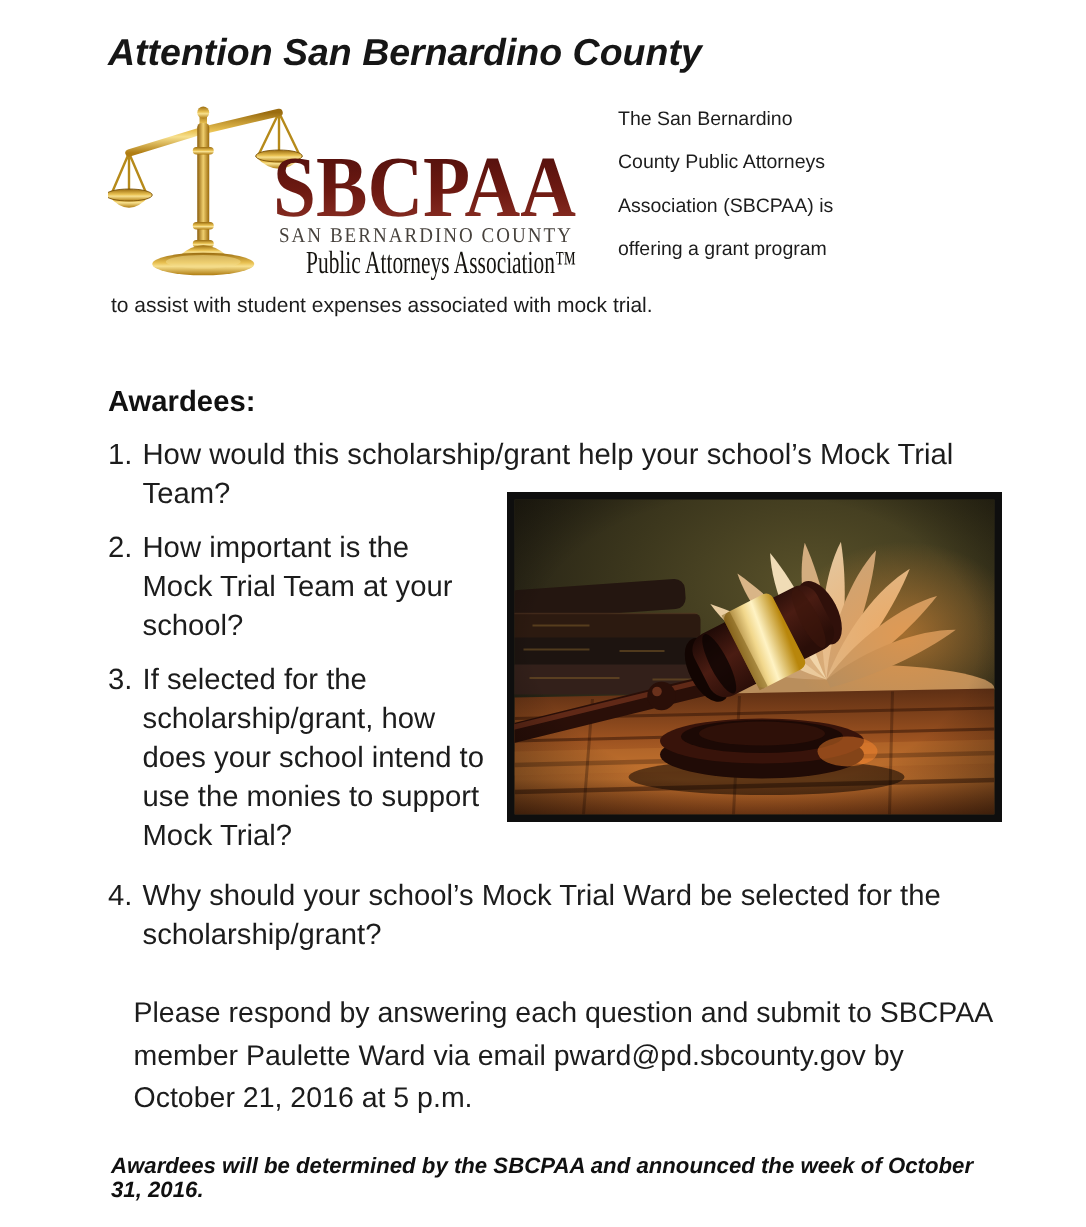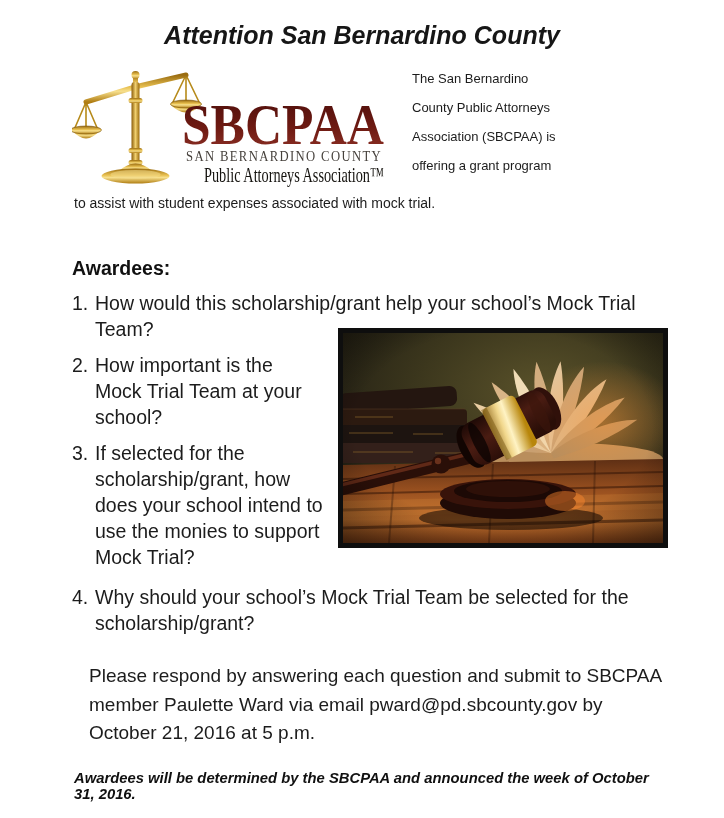--- a/index.html
+++ b/index.html
@@ -6,21 +6,21 @@
   body {
     width: 724px; height: 818px;
     background: #ffffff;
     overflow: hidden;
     font-family: "Liberation Sans", sans-serif;
     color: #1c1c1c;
   }
   .page { box-sizing: border-box; width: 724px; height: 818px; padding: 20px 72px 0 72px; }
 
   .title-line {
-    margin: 0; text-align: center;
+    margin: 0; 
     font-style: italic; font-weight: 700;
     font-size: 25px; line-height: 31px;
     color: #161616;
   }
   .title-line.second { margin-top: 15px; }
 
   .intro { margin-top: 13px; }
   .intro::after { content: ""; display: block; clear: both; }
   .logo-float { float: left; width: 340px; height: 126px; }
   .intro-side {
@@ -268,21 +268,21 @@
       <span class="num">3.</span>
       <span class="text">If selected for the
 scholarship/grant, how
 does your school intend to
 use the monies to support
 Mock Trial?</span>
     </div>
 
     <div class="item clear-photo">
       <span class="num">4.</span>
-      <span class="text">Why should your school’s Mock Trial Team be selected for the
+      <span class="text">Why should your school’s Mock Trial Ward be selected for the
 scholarship/grant?</span>
     </div>
 
   </div>
 
   <p class="closing">Please respond by answering each question and submit to SBCPAA
 member Paulette Ward via email pward@pd.sbcounty.gov by
 October 21, 2016 at 5 p.m.</p>
 
   <p class="footer-note">Awardees will be determined by the SBCPAA and announced the week of October 31, 2016.</p>

